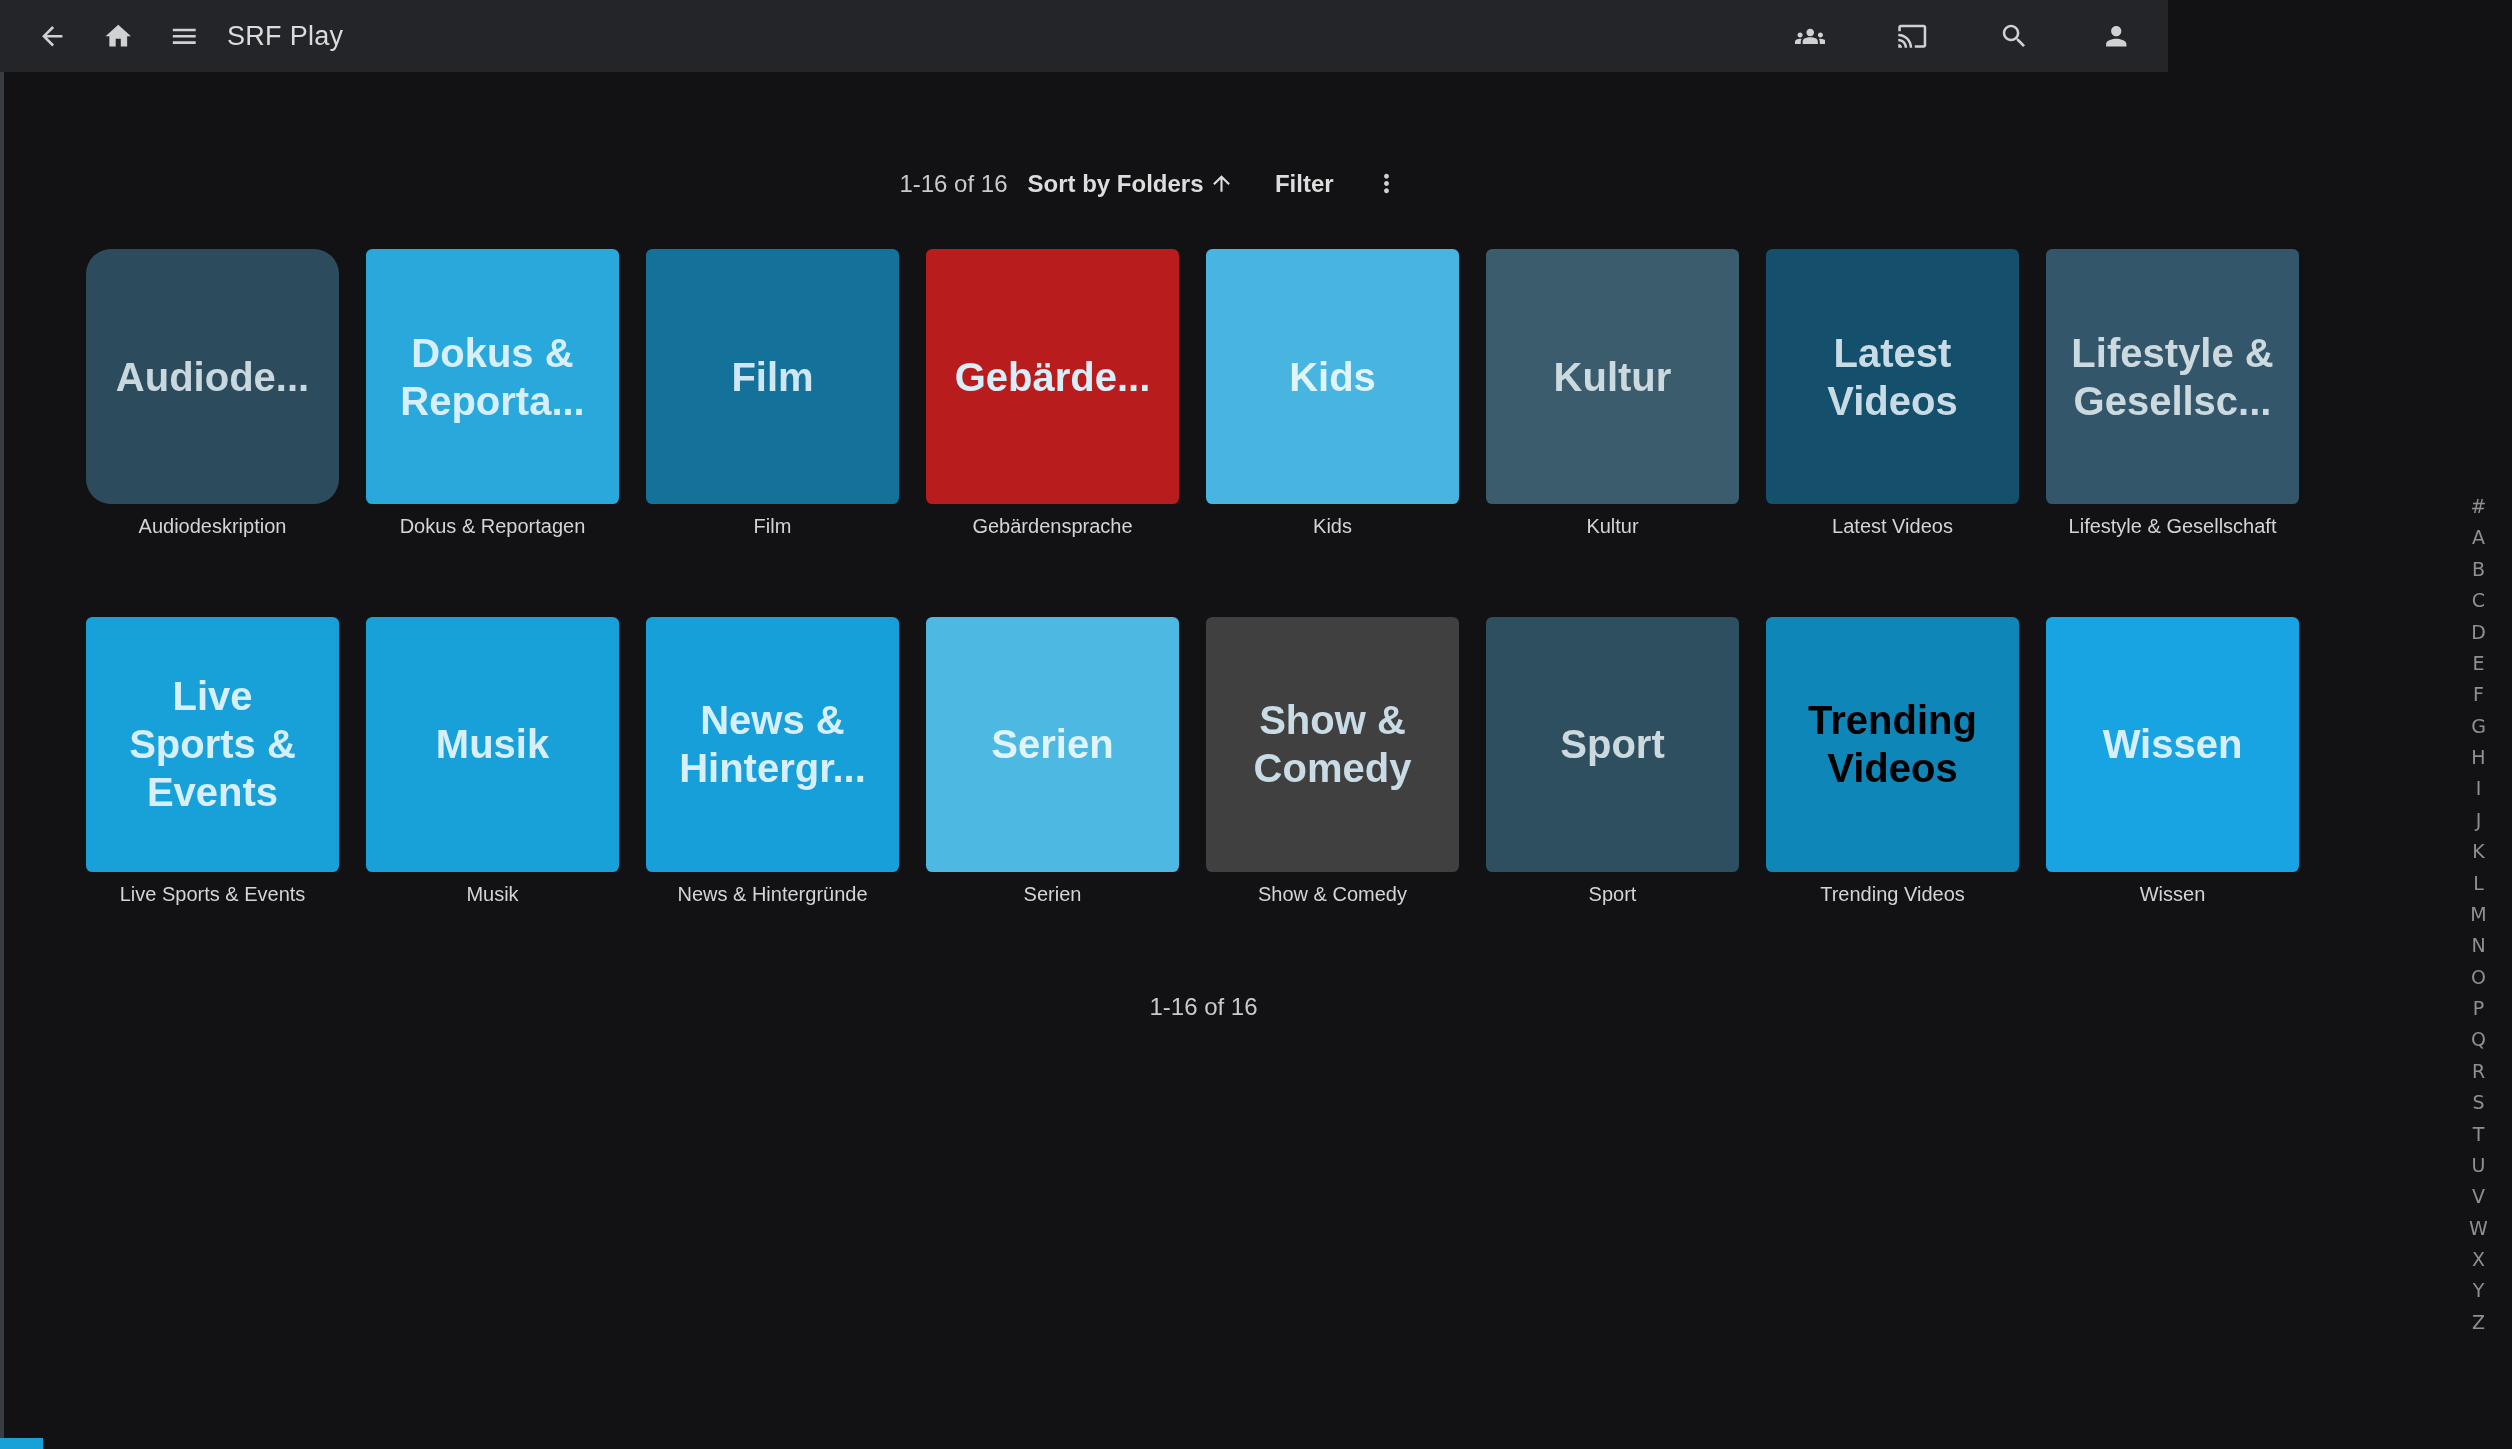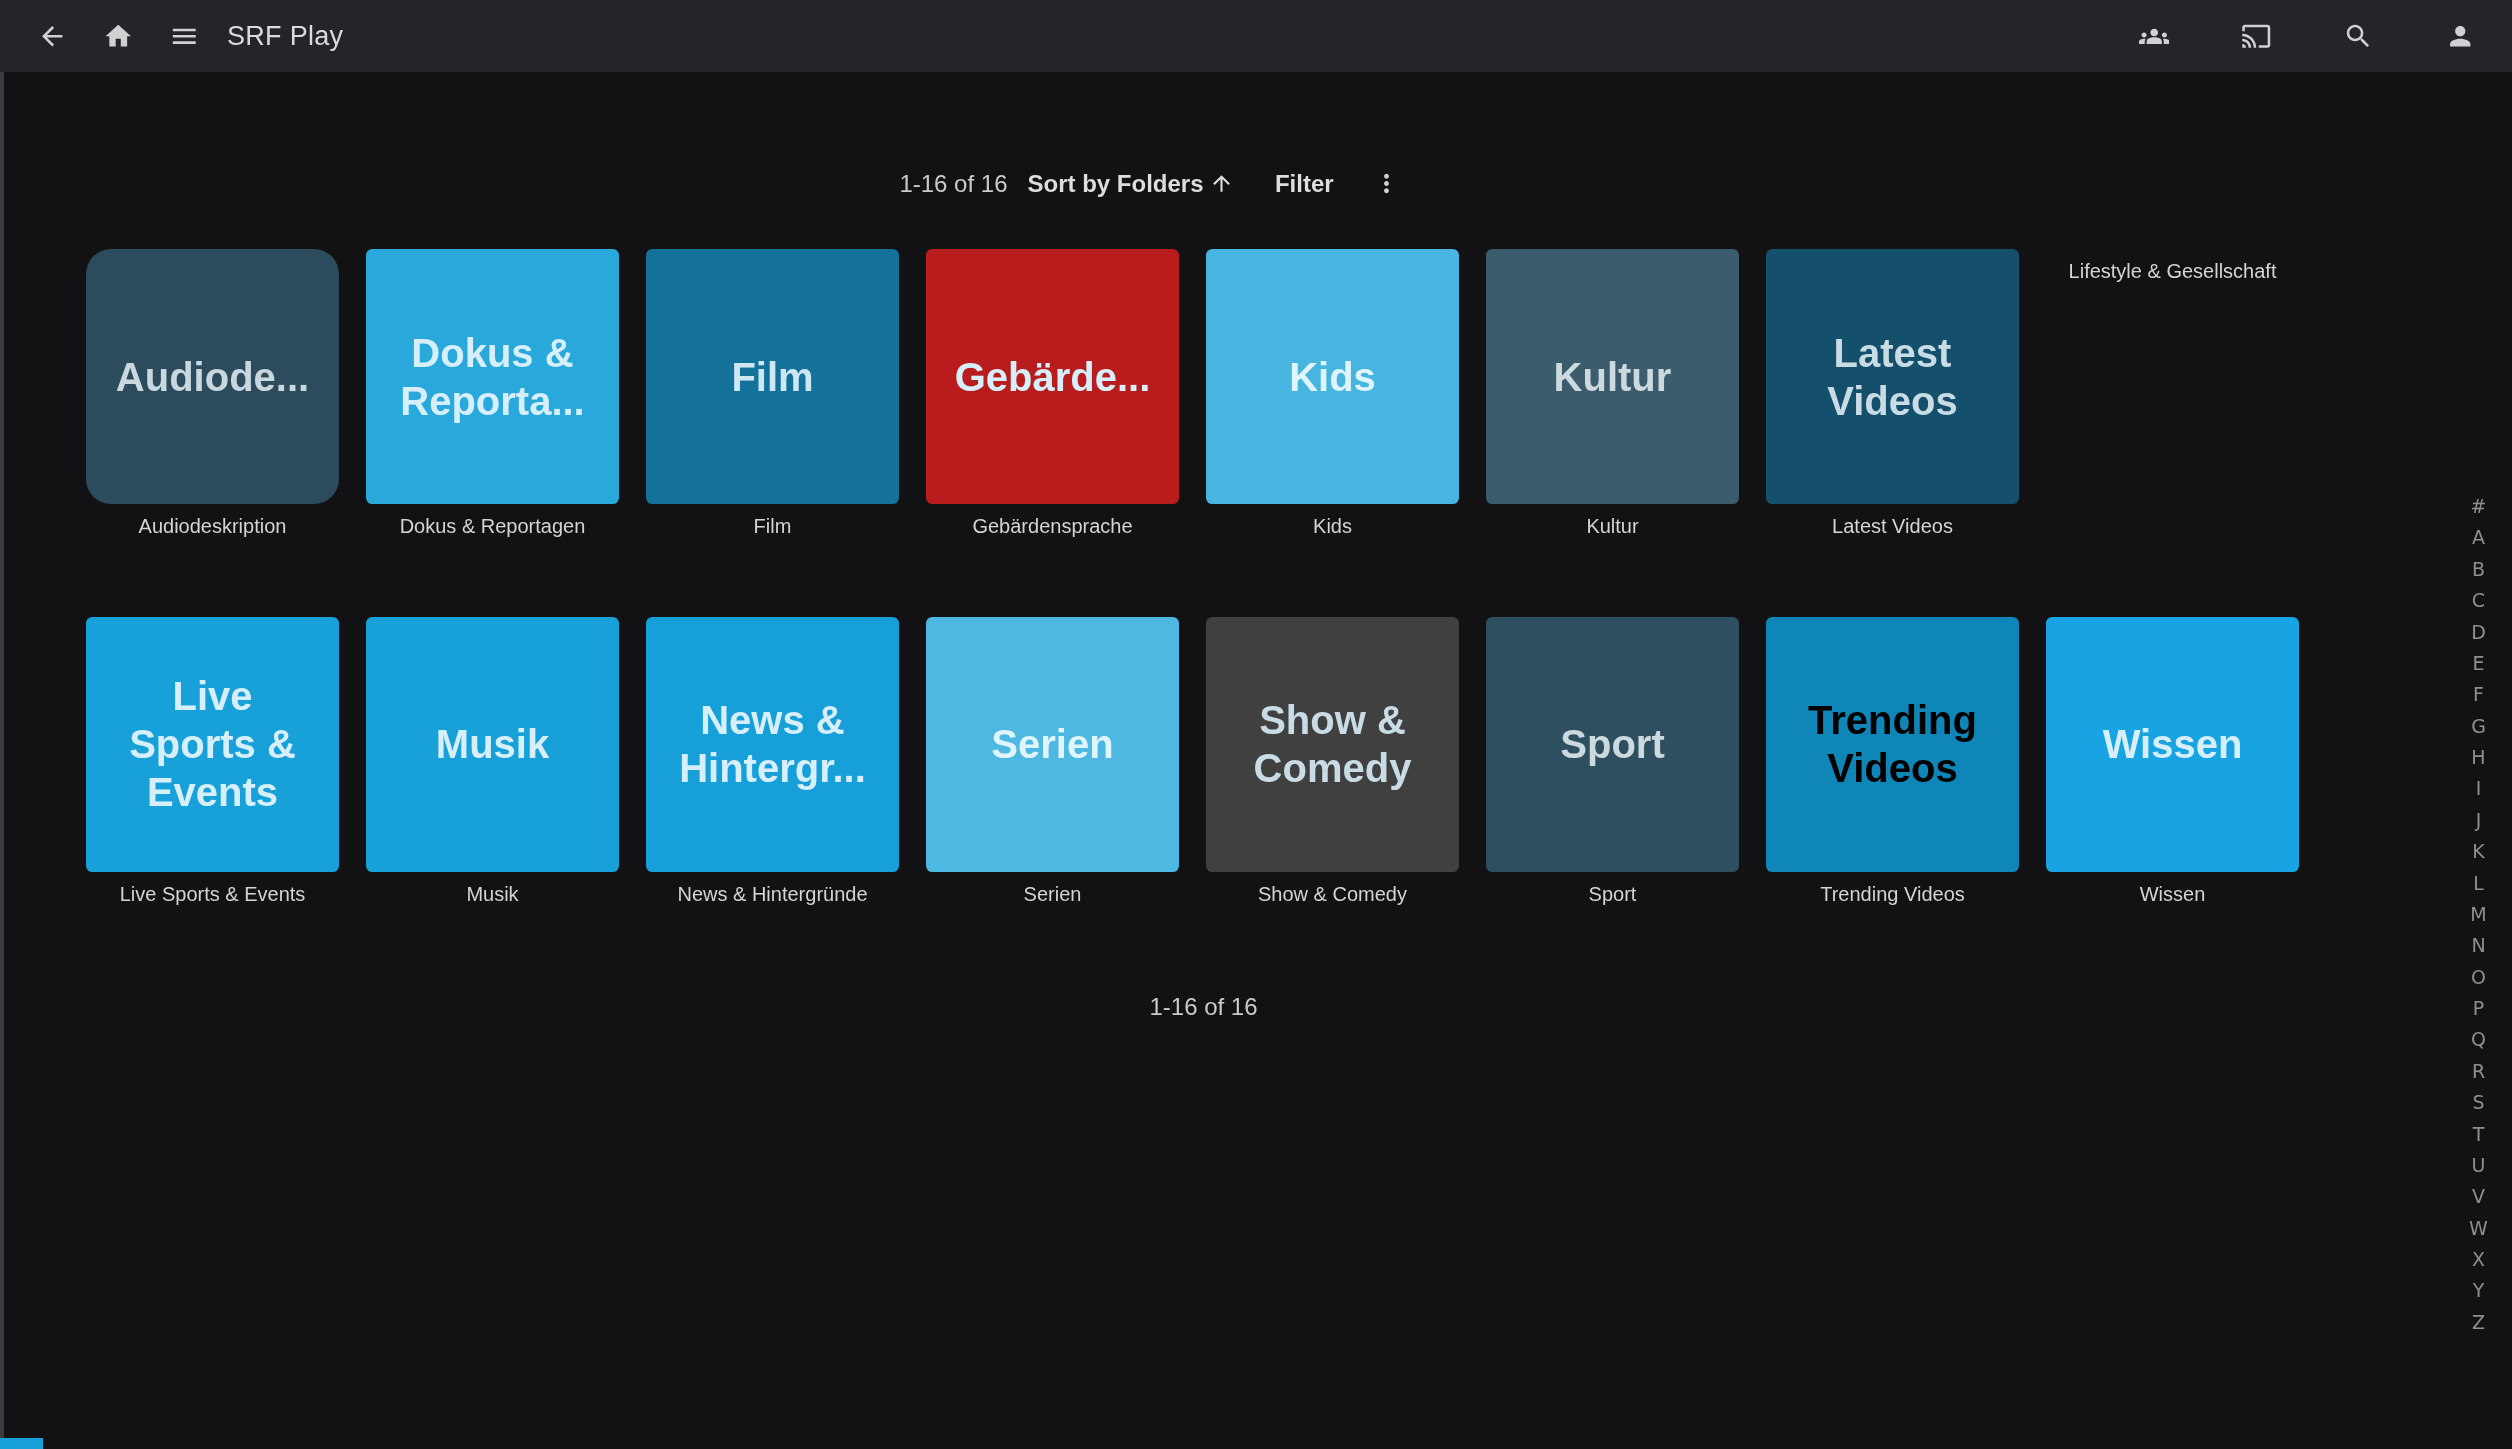--- a/index.html
+++ b/index.html
@@ -6,21 +6,21 @@
   html, body {
     width: 2512px; height: 1450px;
     background: #121214;
     overflow: hidden;
     font-family: "Liberation Sans", sans-serif;
     position: relative;
   }
 
   
   .topbar {
-    position: absolute; top: 0; left: 0; width: 2512px; height: 72px;
+    position: absolute; top: 0; left: 0; width: 2168px; height: 72px;
     background: #232528;
     display: flex; align-items: center;
     padding: 0 36px 0 36px;
   }
   .icon-btn {
     width: 32px; height: 32px;
     display: flex; align-items: center; justify-content: center;
     color: #d0d1d3; cursor: pointer; flex: 0 0 auto;
   }
   .icon-btn svg { width: 30.5px; height: 30.5px; fill: currentColor; }
@@ -209,20 +209,24 @@
 
   <div class="cell">
     <div class="tile" style="background: rgb(20, 79, 107); color: rgb(201, 220, 230);">
       <span>Latest
 Videos</span>
     </div>
     <div class="caption">Latest Videos</div>
   </div>
 
   <div class="cell">
+    <div class="tile" style="background: rgb(51, 86, 106); color: rgb(204, 217, 223);">
+      <span>Lifestyle &amp;
+Gesellsc...</span>
+    </div>
     <div class="caption">Lifestyle &amp; Gesellschaft</div>
   </div>
 
   <div class="cell">
     <div class="tile" style="background: rgb(24, 160, 217); color: rgb(214, 239, 250);">
       <span>Live
 Sports &amp;
 Events</span>
     </div>
     <div class="caption">Live Sports &amp; Events</div>

